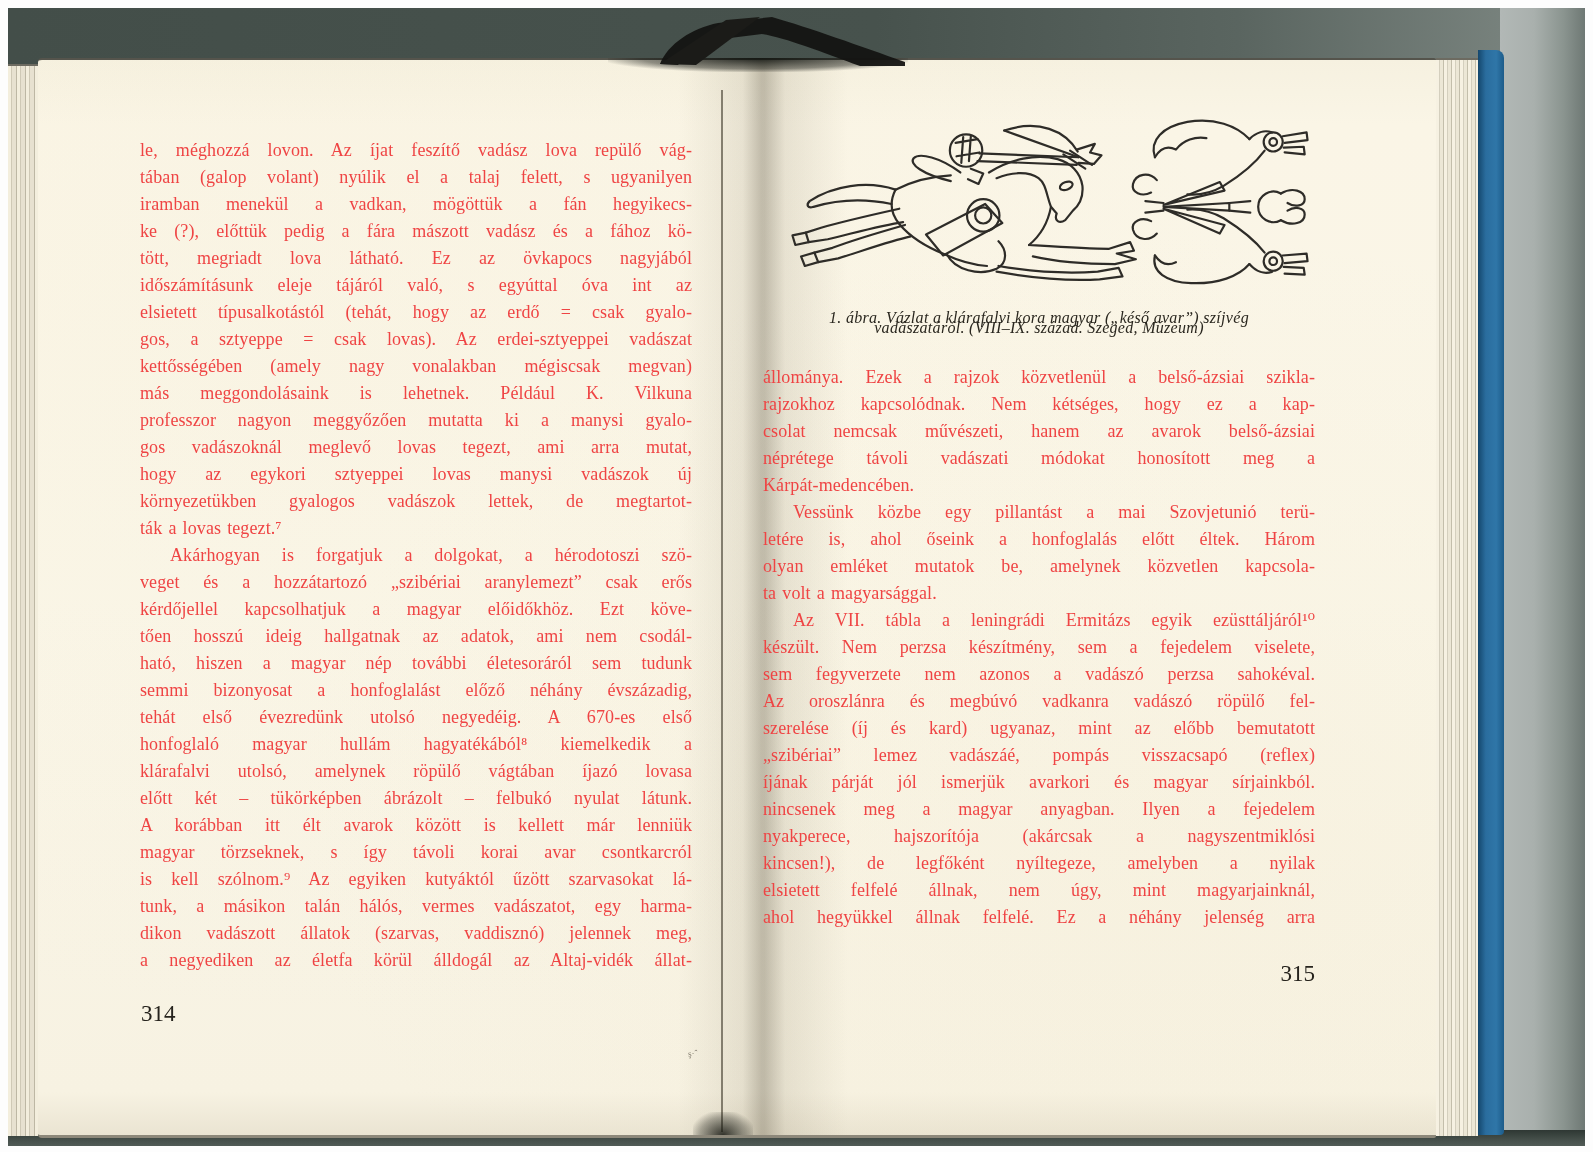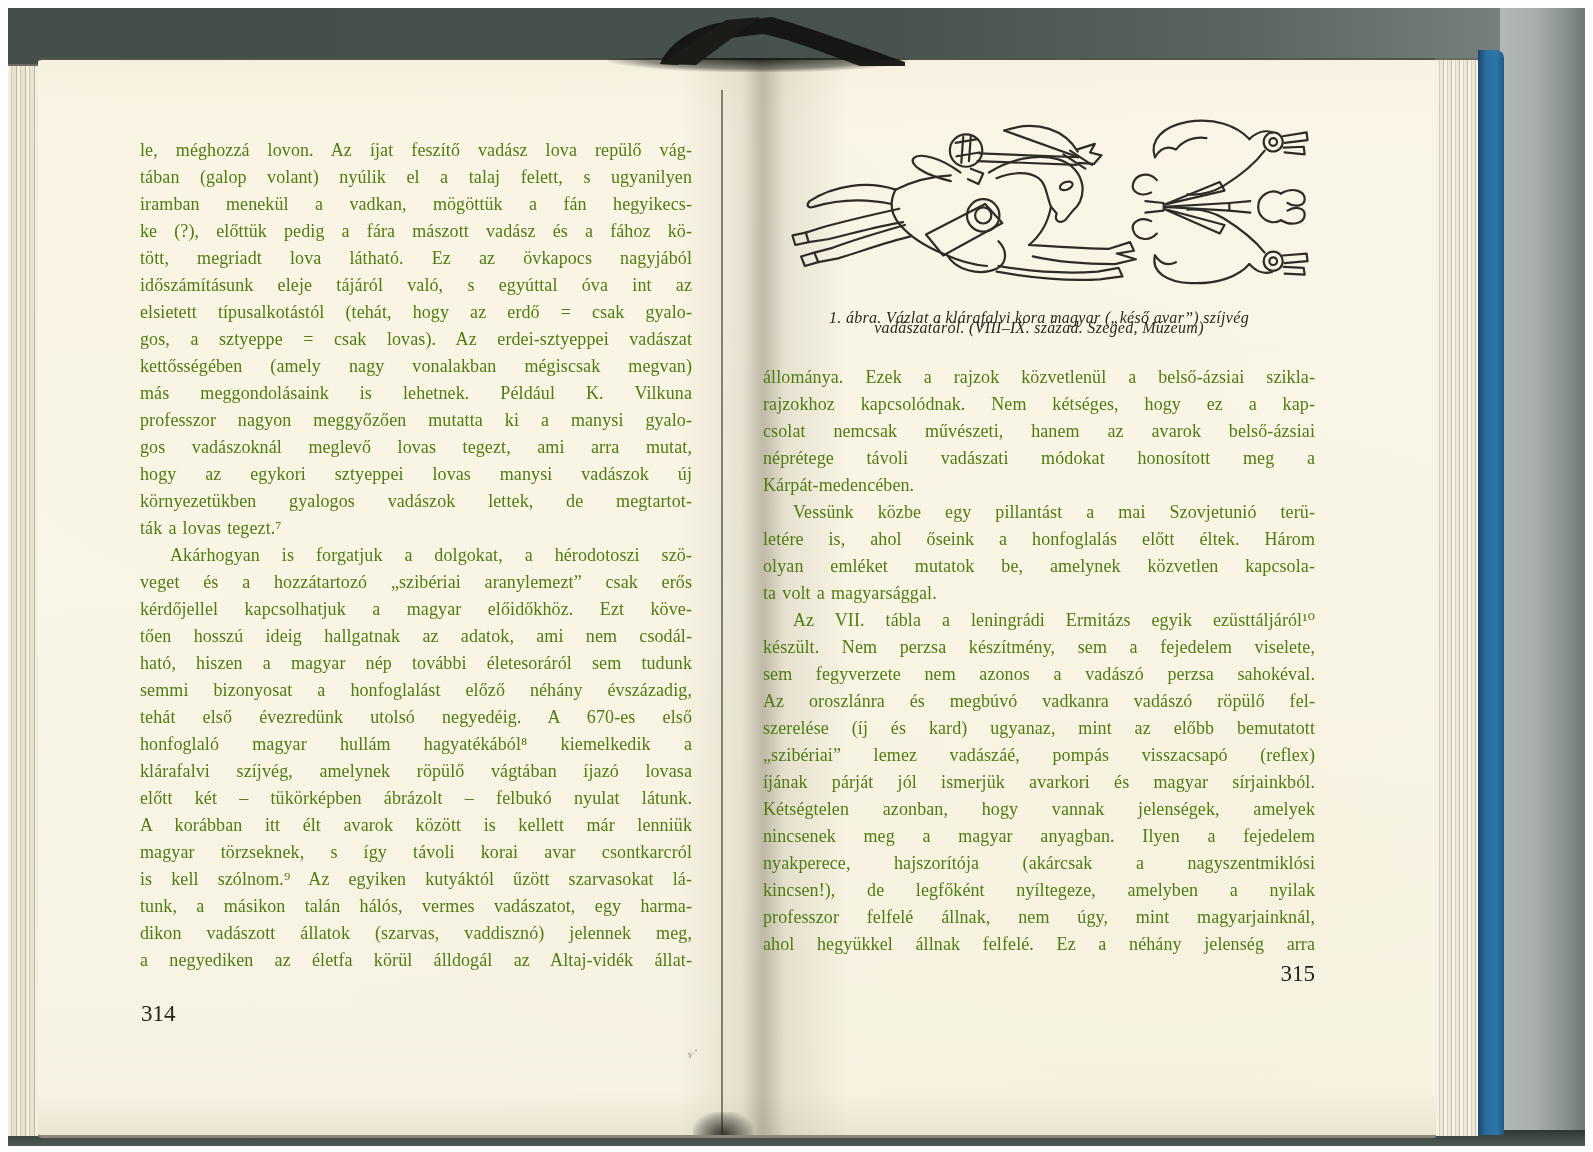--- a/index.html
+++ b/index.html
@@ -30,21 +30,21 @@
   .gutter-shadow{position:absolute;left:640px;top:0;width:170px;height:100%;
       background:linear-gradient(90deg,rgba(70,60,35,0) 0%,rgba(70,60,35,0.10) 38%,rgba(50,42,22,0.28) 49%,rgba(50,42,22,0.28) 51%,rgba(70,60,35,0.10) 63%,rgba(70,60,35,0) 100%);}
   .gutter-line{position:absolute;left:683px;top:30px;width:2px;height:1042px;background:rgba(45,40,25,0.55);}
   .gutter-top-dark{position:absolute;left:570px;top:-2px;width:300px;height:14px;
       background:radial-gradient(ellipse at 50% 0%,rgba(15,18,14,0.9) 0%,rgba(15,18,14,0.45) 55%,rgba(15,18,14,0) 75%);}
   .gutter-bottom-dark{position:absolute;left:655px;top:1052px;width:60px;height:23px;
       background:radial-gradient(ellipse at 50% 100%,rgba(20,22,16,0.85) 0%,rgba(20,22,16,0.3) 55%,rgba(20,22,16,0) 78%);}
   
   .ribbon{position:absolute;left:610px;top:8px;width:330px;height:60px;}
   
-  .textcol{position:absolute;width:552px;font-size:18px;line-height:27px;color:#4d7c0f;
+  .textcol{position:absolute;width:552px;font-size:18px;line-height:27px;color:#ef4444;
            letter-spacing:0.1px;word-spacing:1.5px;}
   #left-text{left:140px;top:137px;}
   #right-text{left:763px;top:364px;}
   .line{height:27px;overflow:hidden;text-align:justify;text-align-last:justify;}
   .line.end{text-align-last:left;}
   .line.indent{padding-left:30px;}
   .pagenum{position:absolute;font-size:23px;color:#26231d;}
   #pagenum-left{left:141px;top:1001px;}
   #pagenum-right{left:763px;top:961px;width:552px;text-align:right;}
   
@@ -102,21 +102,21 @@
       <div class="line">környezetükben gyalogos vadászok lettek, de megtartot-</div>
       <div class="line end">ták a lovas tegezt.⁷</div>
       <div class="line indent">Akárhogyan is forgatjuk a dolgokat, a hérodotoszi szö-</div>
       <div class="line">veget és a hozzátartozó „szibériai aranylemezt” csak erős</div>
       <div class="line">kérdőjellel kapcsolhatjuk a magyar előidőkhöz. Ezt köve-</div>
       <div class="line">tően hosszú ideig hallgatnak az adatok, ami nem csodál-</div>
       <div class="line">ható, hiszen a magyar nép további életesoráról sem tudunk</div>
       <div class="line">semmi bizonyosat a honfoglalást előző néhány évszázadig,</div>
       <div class="line">tehát első évezredünk utolsó negyedéig. A 670-es első</div>
       <div class="line">honfoglaló magyar hullám hagyatékából⁸ kiemelkedik a</div>
-      <div class="line">klárafalvi szíjvég, amelynek röpülő vágtában íjazó lovasa</div>
+      <div class="line">klárafalvi utolsó, amelynek röpülő vágtában íjazó lovasa</div>
       <div class="line">előtt két – tükörképben ábrázolt – felbukó nyulat látunk.</div>
       <div class="line">A korábban itt élt avarok között is kellett már lenniük</div>
       <div class="line">magyar törzseknek, s így távoli korai avar csontkarcról</div>
       <div class="line">is kell szólnom.⁹ Az egyiken kutyáktól űzött szarvasokat lá-</div>
       <div class="line">tunk, a másikon talán hálós, vermes vadászatot, egy harma-</div>
       <div class="line">dikon vadászott állatok (szarvas, vaddisznó) jelennek meg,</div>
       <div class="line">a negyediken az életfa körül álldogál az Altaj-vidék állat-</div>
     </div>
   <div id="pagenum-left" class="pagenum">314</div>
 
@@ -206,23 +206,22 @@
       <div class="line">letére is, ahol őseink a honfoglalás előtt éltek. Három</div>
       <div class="line">olyan emléket mutatok be, amelynek közvetlen kapcsola-</div>
       <div class="line end">ta volt a magyarsággal.</div>
       <div class="line indent">Az VII. tábla a leningrádi Ermitázs egyik ezüsttáljáról¹⁰</div>
       <div class="line">készült. Nem perzsa készítmény, sem a fejedelem viselete,</div>
       <div class="line">sem fegyverzete nem azonos a vadászó perzsa sahokéval.</div>
       <div class="line">Az oroszlánra és megbúvó vadkanra vadászó röpülő fel-</div>
       <div class="line">szerelése (íj és kard) ugyanaz, mint az előbb bemutatott</div>
       <div class="line">„szibériai” lemez vadászáé, pompás visszacsapó (reflex)</div>
       <div class="line">íjának párját jól ismerjük avarkori és magyar sírjainkból.</div>
-      <div class="line">Kétségtelen azonban, hogy vannak jelenségek, amelyek</div>
       <div class="line">nincsenek meg a magyar anyagban.  Ilyen a fejedelem</div>
       <div class="line">nyakperece, hajszorítója (akárcsak a nagyszentmiklósi</div>
       <div class="line">kincsen!), de legfőként nyíltegeze, amelyben a nyilak</div>
-      <div class="line">professzor felfelé állnak, nem úgy, mint magyarjainknál,</div>
+      <div class="line">elsietett felfelé állnak, nem úgy, mint magyarjainknál,</div>
       <div class="line">ahol hegyükkel állnak felfelé. Ez a néhány jelenség arra</div>
     </div>
   <div id="pagenum-right" class="pagenum">315</div>
 
   <div class="smudge">ş·ˆ</div>
 </div>
 
 </body></html>

